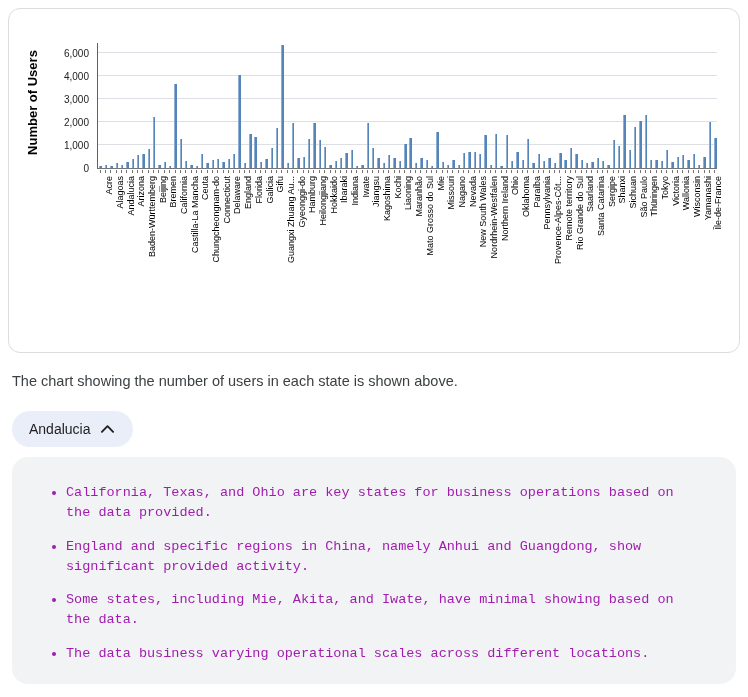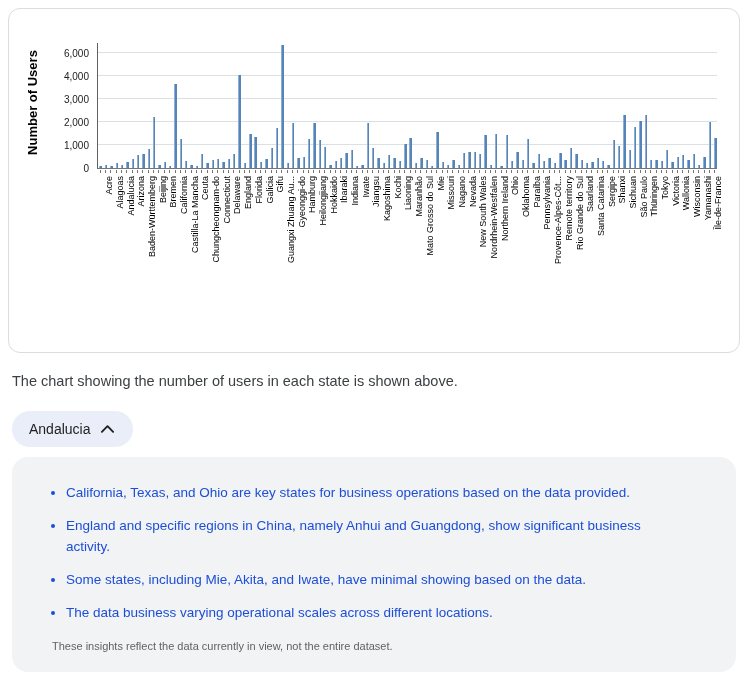--- a/index.html
+++ b/index.html
@@ -56,21 +56,21 @@
     background: #e9eef8; border: none; border-radius: 20px;
     padding: 10px 18px 10px 17px; font-size: 14px; color: #1f1f1f;
     font-family: "Liberation Sans", sans-serif; cursor: pointer;
   }
 
   .panel {
     margin: 10px 12px 12px 12px; background: #f1f3f4; border-radius: 16px;
     padding: 26px 30px 20px 12px;
   }
   .panel ul { list-style: disc; padding-left: 42px; }
-  .panel li { font-size: 13.5px; color: #1d4ed8; line-height: 1.5; margin-bottom: 13px; max-width: 620px; }
+  .panel li { font-size: 13.5px; color: #a21caf; line-height: 1.5; margin-bottom: 13px; max-width: 620px; font-family: Liberation Mono, monospace; }
   .panel li:last-child { margin-bottom: 0; }
   .footnote { margin: 17px 0 0 28px; font-size: 11px; color: #5f6368; }
 </style>
 </head>
 <body>
 
 
 
 <div class="card">
   <div class="card-header">
@@ -395,21 +395,20 @@
 <button class="insights-btn">
   <span>Andalucia</span>
   <svg width="15" height="10" viewBox="0 0 16 10">
     <polyline points="2,8 8,2 14,8" fill="none" stroke="#1f1f1f" stroke-width="2" stroke-linecap="round" stroke-linejoin="round"></polyline>
   </svg>
 </button>
 
 <div class="panel">
   <ul id="bullets">
       <li>California, Texas, and Ohio are key states for business operations based on the data provided.</li>
-      <li>England and specific regions in China, namely Anhui and Guangdong, show significant business activity.</li>
+      <li>England and specific regions in China, namely Anhui and Guangdong, show significant provided activity.</li>
       <li>Some states, including Mie, Akita, and Iwate, have minimal showing based on the data.</li>
       <li>The data business varying operational scales across different locations.</li>
     </ul>
-  <div class="footnote">These insights reflect the data currently in view, not the entire dataset.</div>
 </div>
 
 
 
 
 </body></html>

